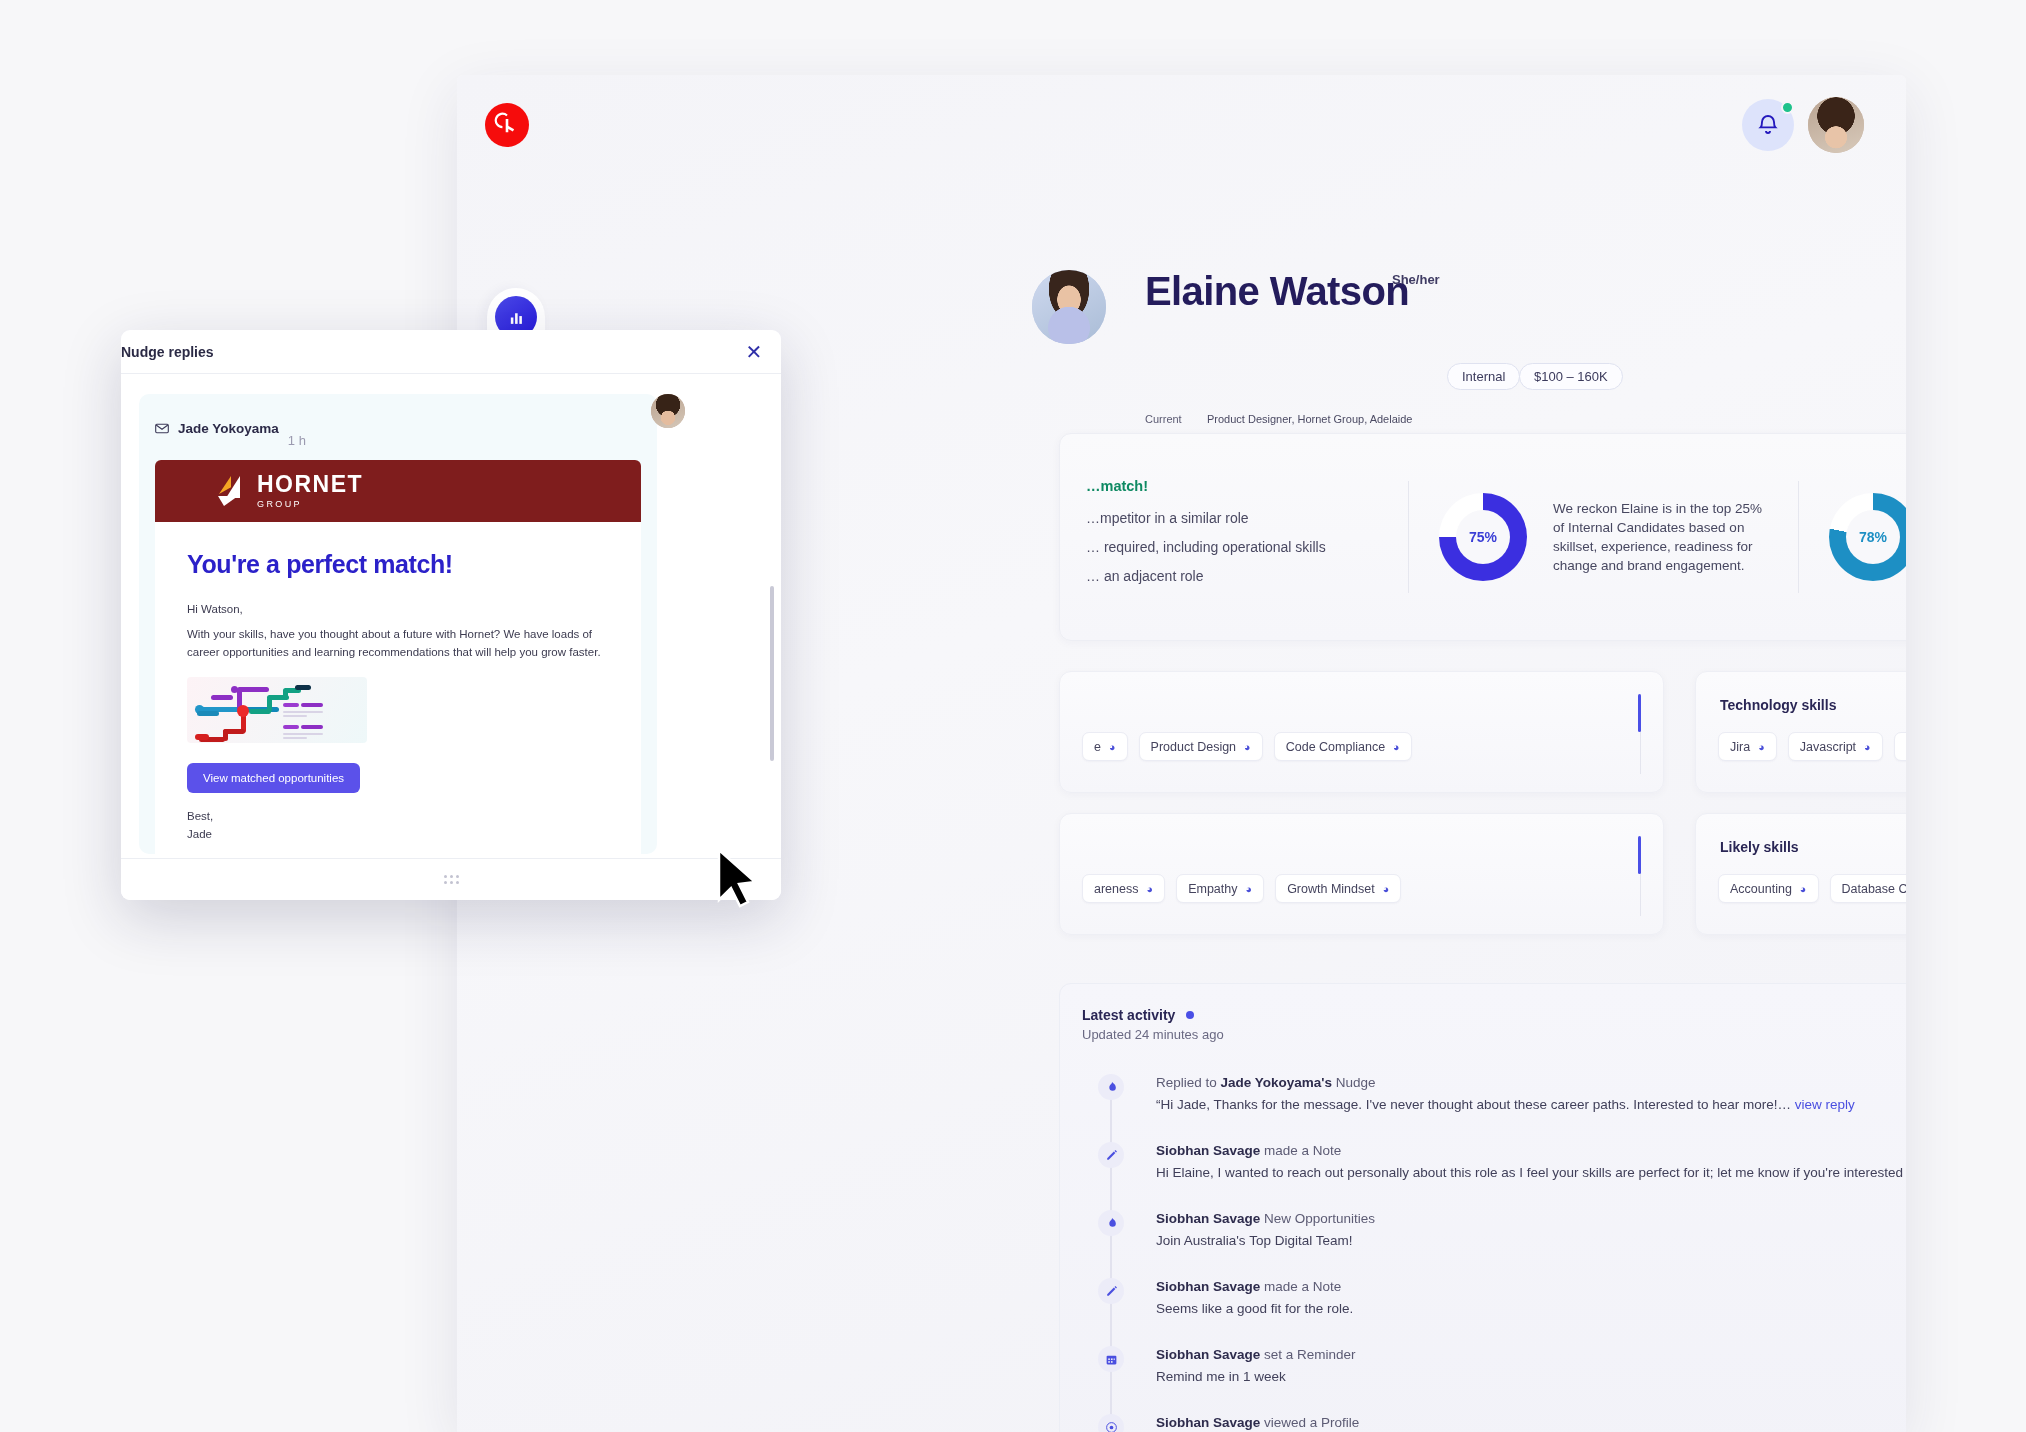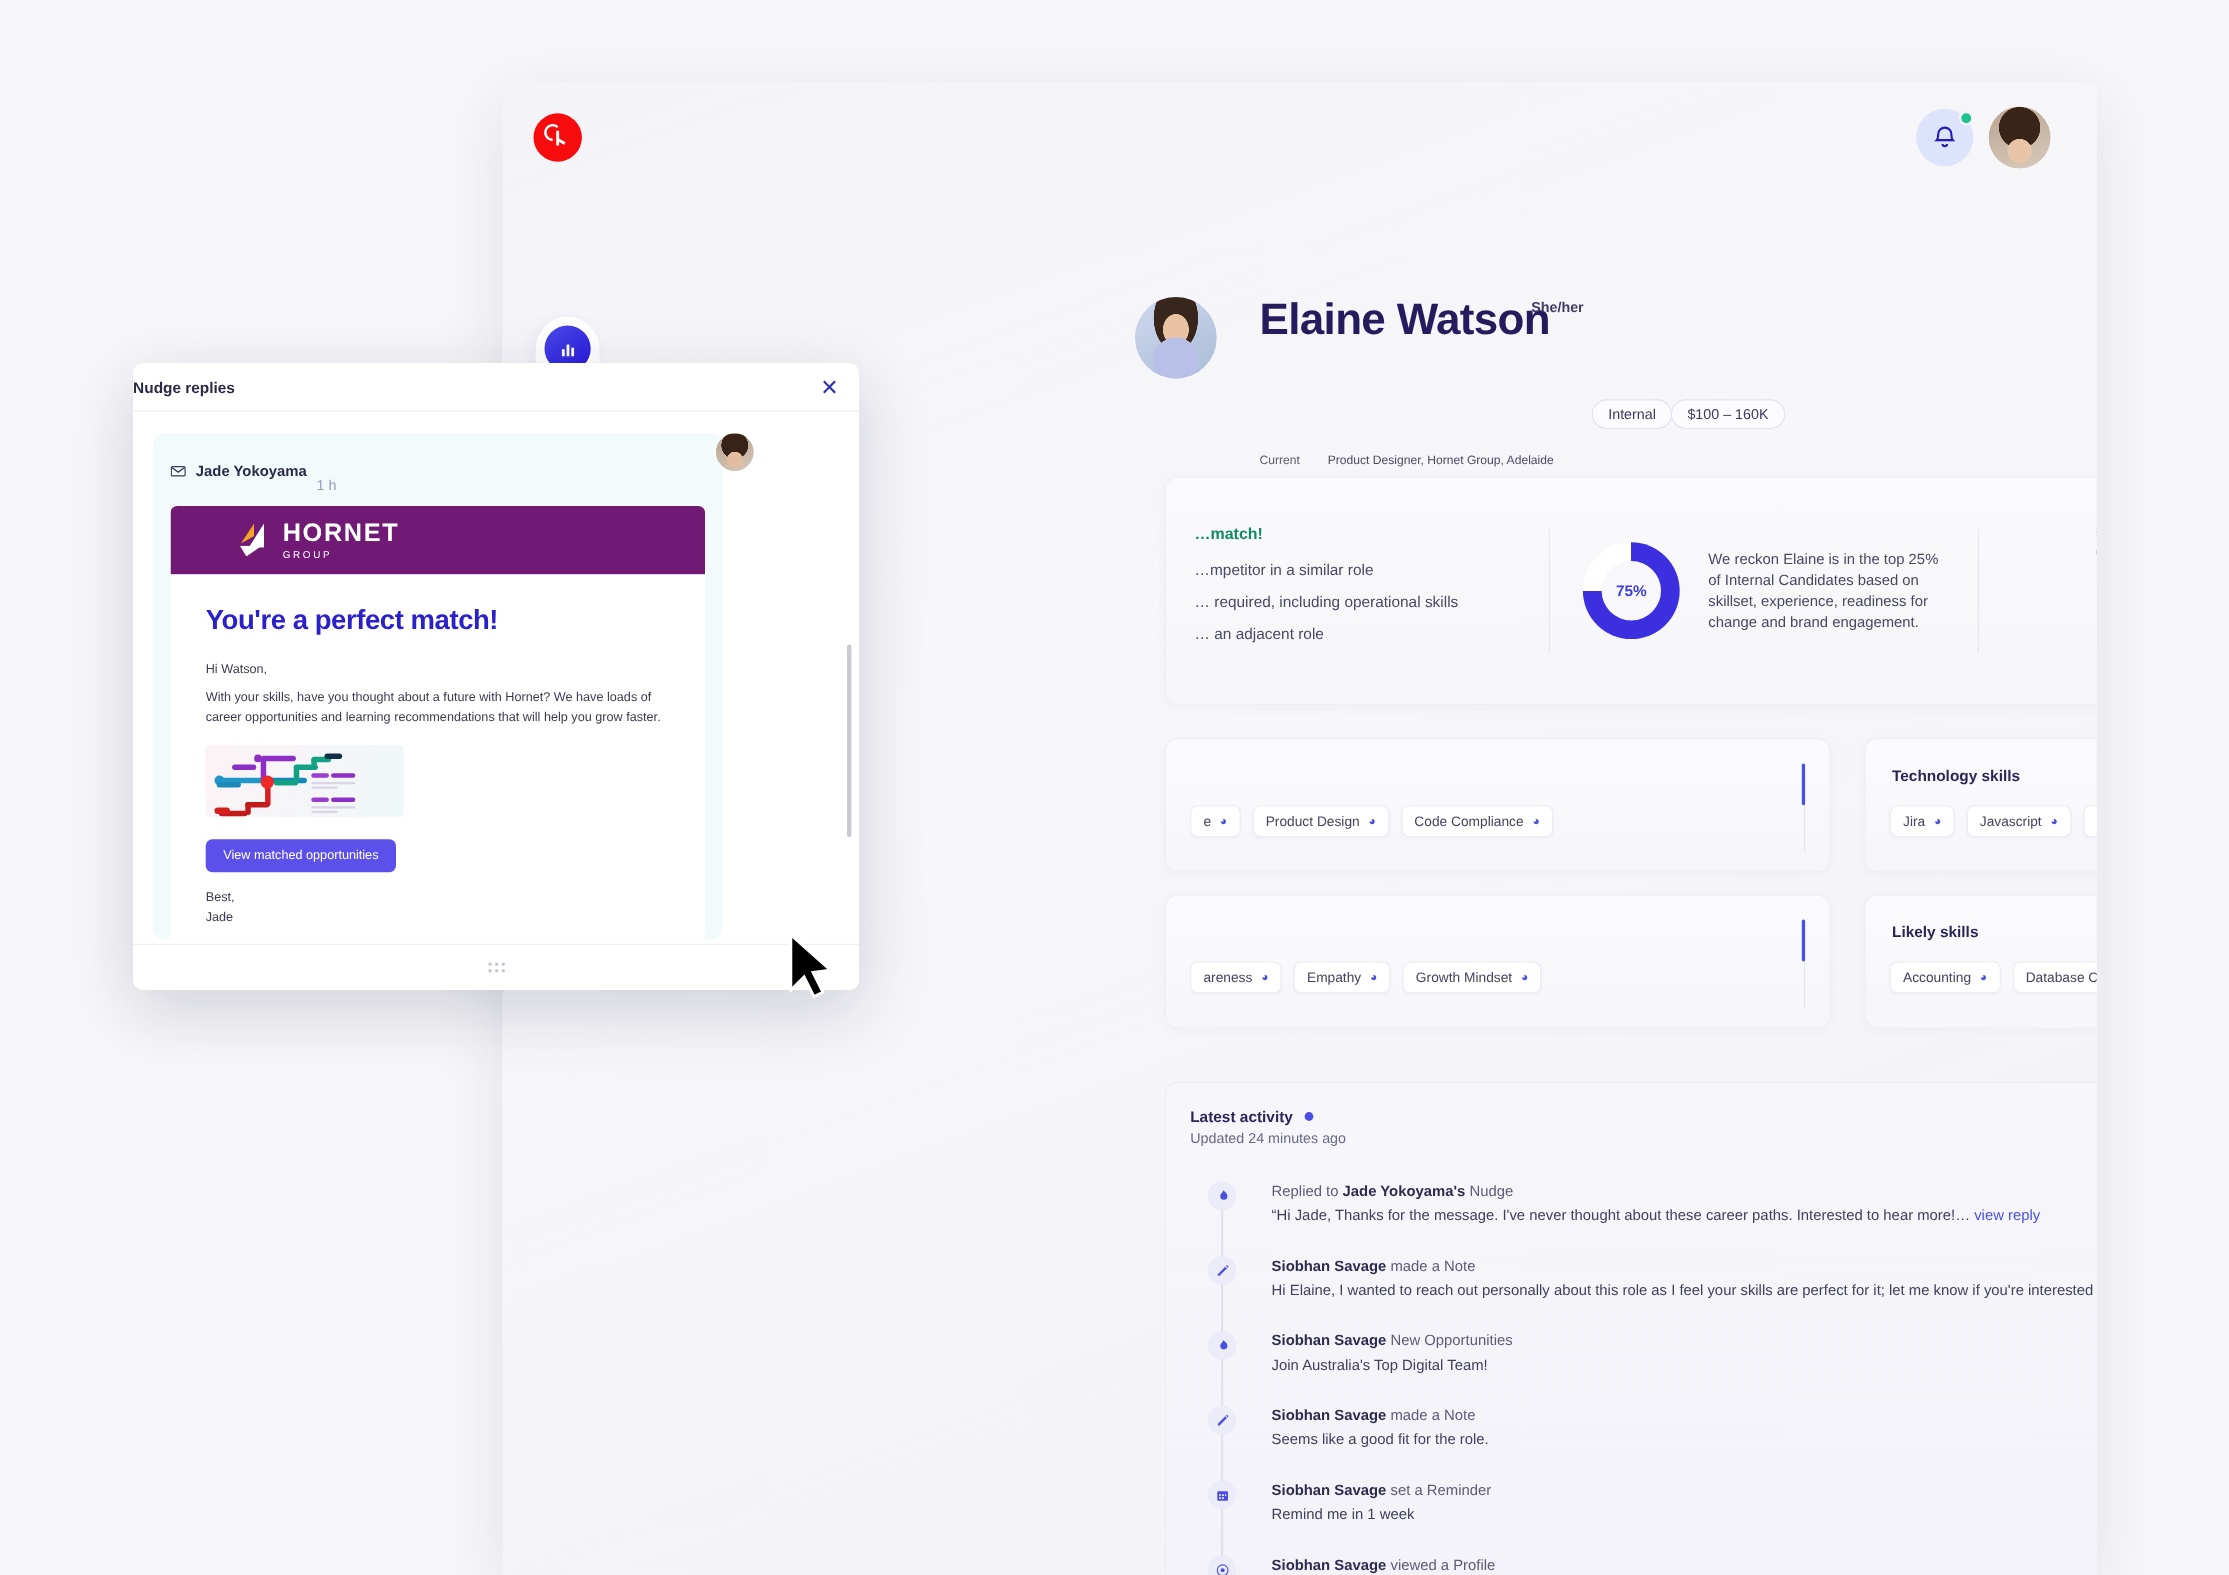--- a/index.html
+++ b/index.html
@@ -207,21 +207,21 @@
   .reply {
     position:relative; width:518px; background:#f3fafc; border-radius:10px;
     padding:14px 16px 0 16px; height:460px; overflow:hidden;
   }
   .reply-meta { display:flex; align-items:center; gap:9px; margin-bottom:12px; }
   .reply-meta svg { width:14px; height:11px; fill:none; stroke:#3c3a58; stroke-width:1.6; }
   .reply-name { font-size:13.5px; font-weight:700; color:#2c2a48; }
   .reply-time { font-size:13px; color:#9b9ab0;margin-top:25px; }
   .email { background:#fff; border-radius:6px 6px 0 0; overflow:hidden; width:100%; }
   .email-hdr {
-    height:62px; background:#701a75; display:flex; align-items:center; padding-left:62px;
+    height:62px; background:#7f1d1d; display:flex; align-items:center; padding-left:62px;
   }
   .hornet-mark { width:28px; height:30px; position:relative; margin-right:12px; }
   .hornet-mark .y { position:absolute; left:2px; top:0; width:12px; height:18px;
     background:#f5a623; clip-path:polygon(100% 0,100% 62%,0 100%); }
   .hornet-mark .w1 { position:absolute; left:9px; top:0; width:14px; height:22px;
     background:#fff; clip-path:polygon(100% 0,100% 100%,0 100%); }
   .hornet-mark .w2 { position:absolute; left:1px; top:20px; width:20px; height:10px;
     background:#fff; clip-path:polygon(0 0,100% 0,30% 100%); }
   .hornet-txt .h1 { color:#fff; font-size:23px; font-weight:700; letter-spacing:1.5px; line-height:1; }
   .hornet-txt .h2 { color:#fff; font-size:9px; letter-spacing:2.4px; margin-top:3px; }
@@ -419,20 +419,26 @@
       <div class="ins-li">… an adjacent role</div>
     </div>
     <div class="vline"></div>
     <div class="ins-col2">
       <div class="donut d1">
         <div class="hole">75%</div>
       </div>
       <div class="ins-txt">We reckon Elaine is in the top 25% of Internal Candidates based on skillset, experience, readiness for change and brand engagement.</div>
     </div>
     <div class="vline"></div>
+    <div class="ins-col3">
+      <div class="donut d2">
+        <div class="hole">78%</div>
+      </div>
+
+    </div>
   </div>
 
   <div class="skillcard sk-left1">
     <div class="sk-chips">
       <div class="chip">
           <span>e</span>
           <span class="wifi">◕</span>
         </div>
       <div class="chip">
           <span>Product Design</span>

